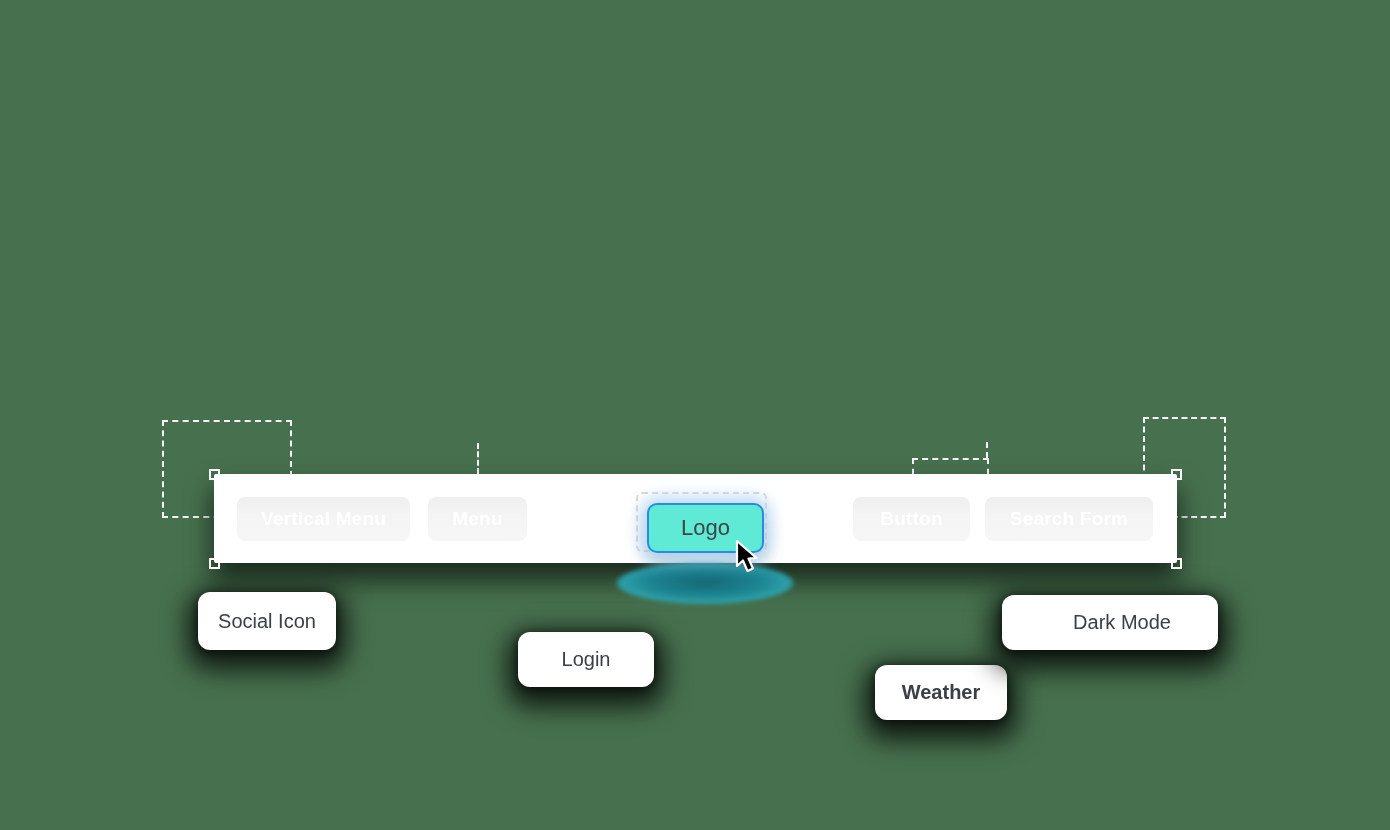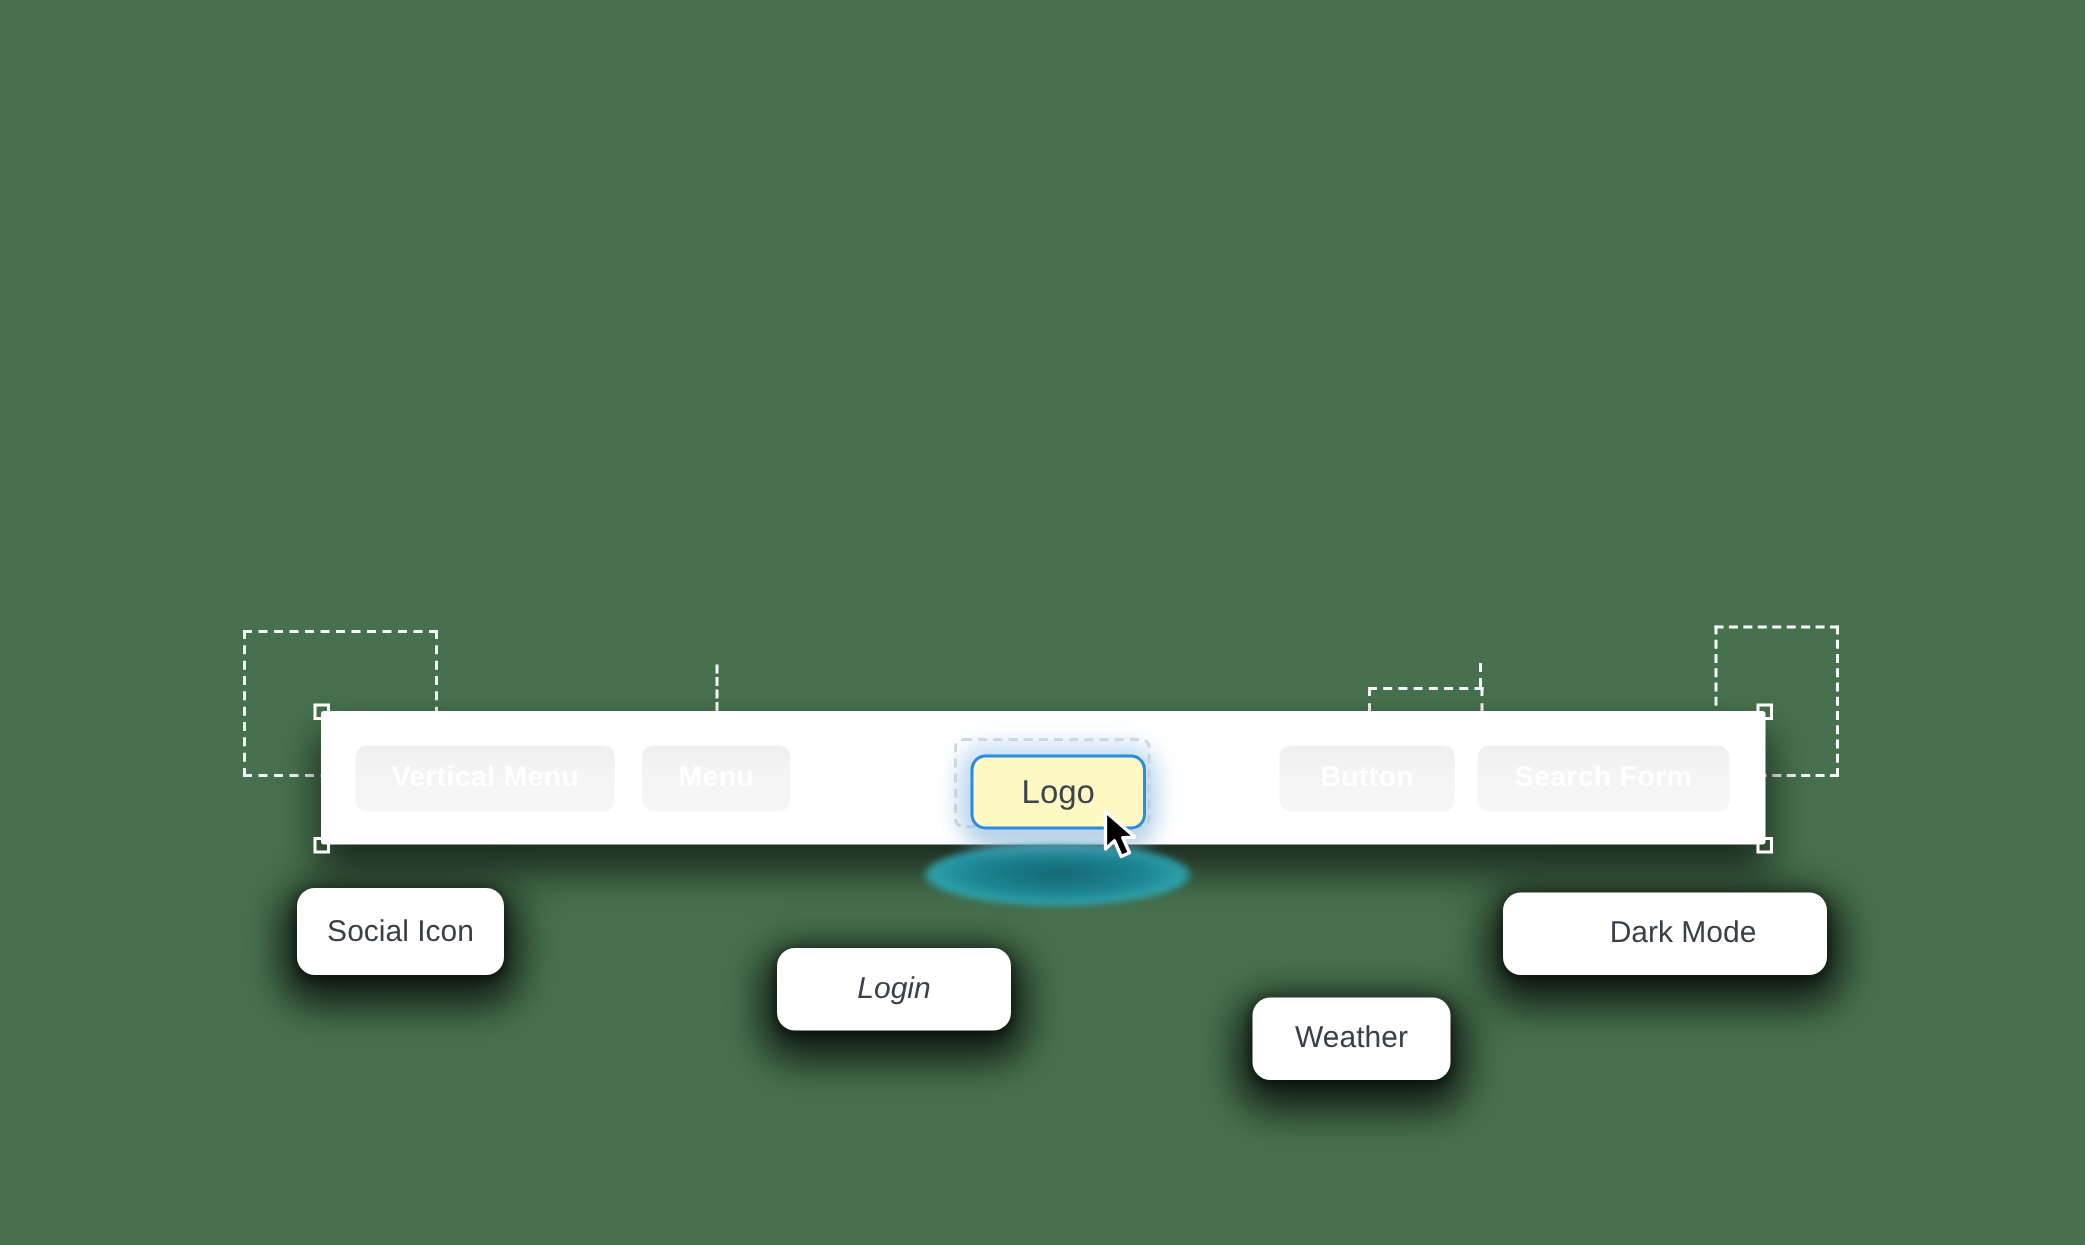--- a/index.html
+++ b/index.html
@@ -61,21 +61,21 @@
   
   .logo-ghost-outline{
     position:absolute;left:636px;top:492px;width:131px;height:60px;
     border:2px dashed #d7d7d7;border-radius:6px;box-sizing:border-box;
     z-index:4;
   }
 
   
   .logo-chip{
     position:absolute;left:647px;top:503px;width:117px;height:50px;
-    box-sizing:border-box;background:#fef9c3;
+    box-sizing:border-box;background:#5eead4;
     border:2.5px solid #2a8ce0;border-radius:10px;
     display:flex;align-items:center;justify-content:center;
     color:#3e444c;font-size:22px;
     box-shadow:0 0 16px 6px rgba(185,215,245,0.9),0 10px 18px rgba(20,90,120,0.35);
     z-index:5;
   }
 
   
   .float-chip{
     position:absolute;background:#ffffff;border-radius:12px;
@@ -108,21 +108,21 @@
 <div class="handle" style="left:209px;top:558px;"></div>
 <div class="handle" style="left:1171px;top:558px;"></div>
 
 <div class="drag-glow"></div>
 
 <div class="logo-ghost-outline"></div>
 
 <div class="logo-chip">Logo</div>
 
 <div class="float-chip" style="left:198px;top:592px;width:138px;height:58px;">Social Icon</div>
-<div class="float-chip" style="left:518px;top:632px;width:156px;height:55px;font-style:italic;">Login</div>
-<div class="float-chip" style="left:835px;top:665px;width:132px;height:55px;">Weather</div>
+<div class="float-chip" style="left:518px;top:632px;width:136px;height:55px;">Login</div>
+<div class="float-chip" style="left:875px;top:665px;width:132px;height:55px;font-weight:bold;">Weather</div>
 <div class="float-chip" style="left:1002px;top:595px;width:192px;height:55px;padding-left:24px;">Dark Mode</div>
 
 <div class="cursor">
   <svg width="26" height="34" viewBox="0 0 26 34">
     <path d="M2 1 L2 26 L8 20.5 L12.5 31 L18 28.5 L13.5 18.5 L21.5 18 Z" fill="#000000" stroke="#ffffff" stroke-width="2.2" stroke-linejoin="round"></path>
   </svg>
 </div>
 
 </body></html>

